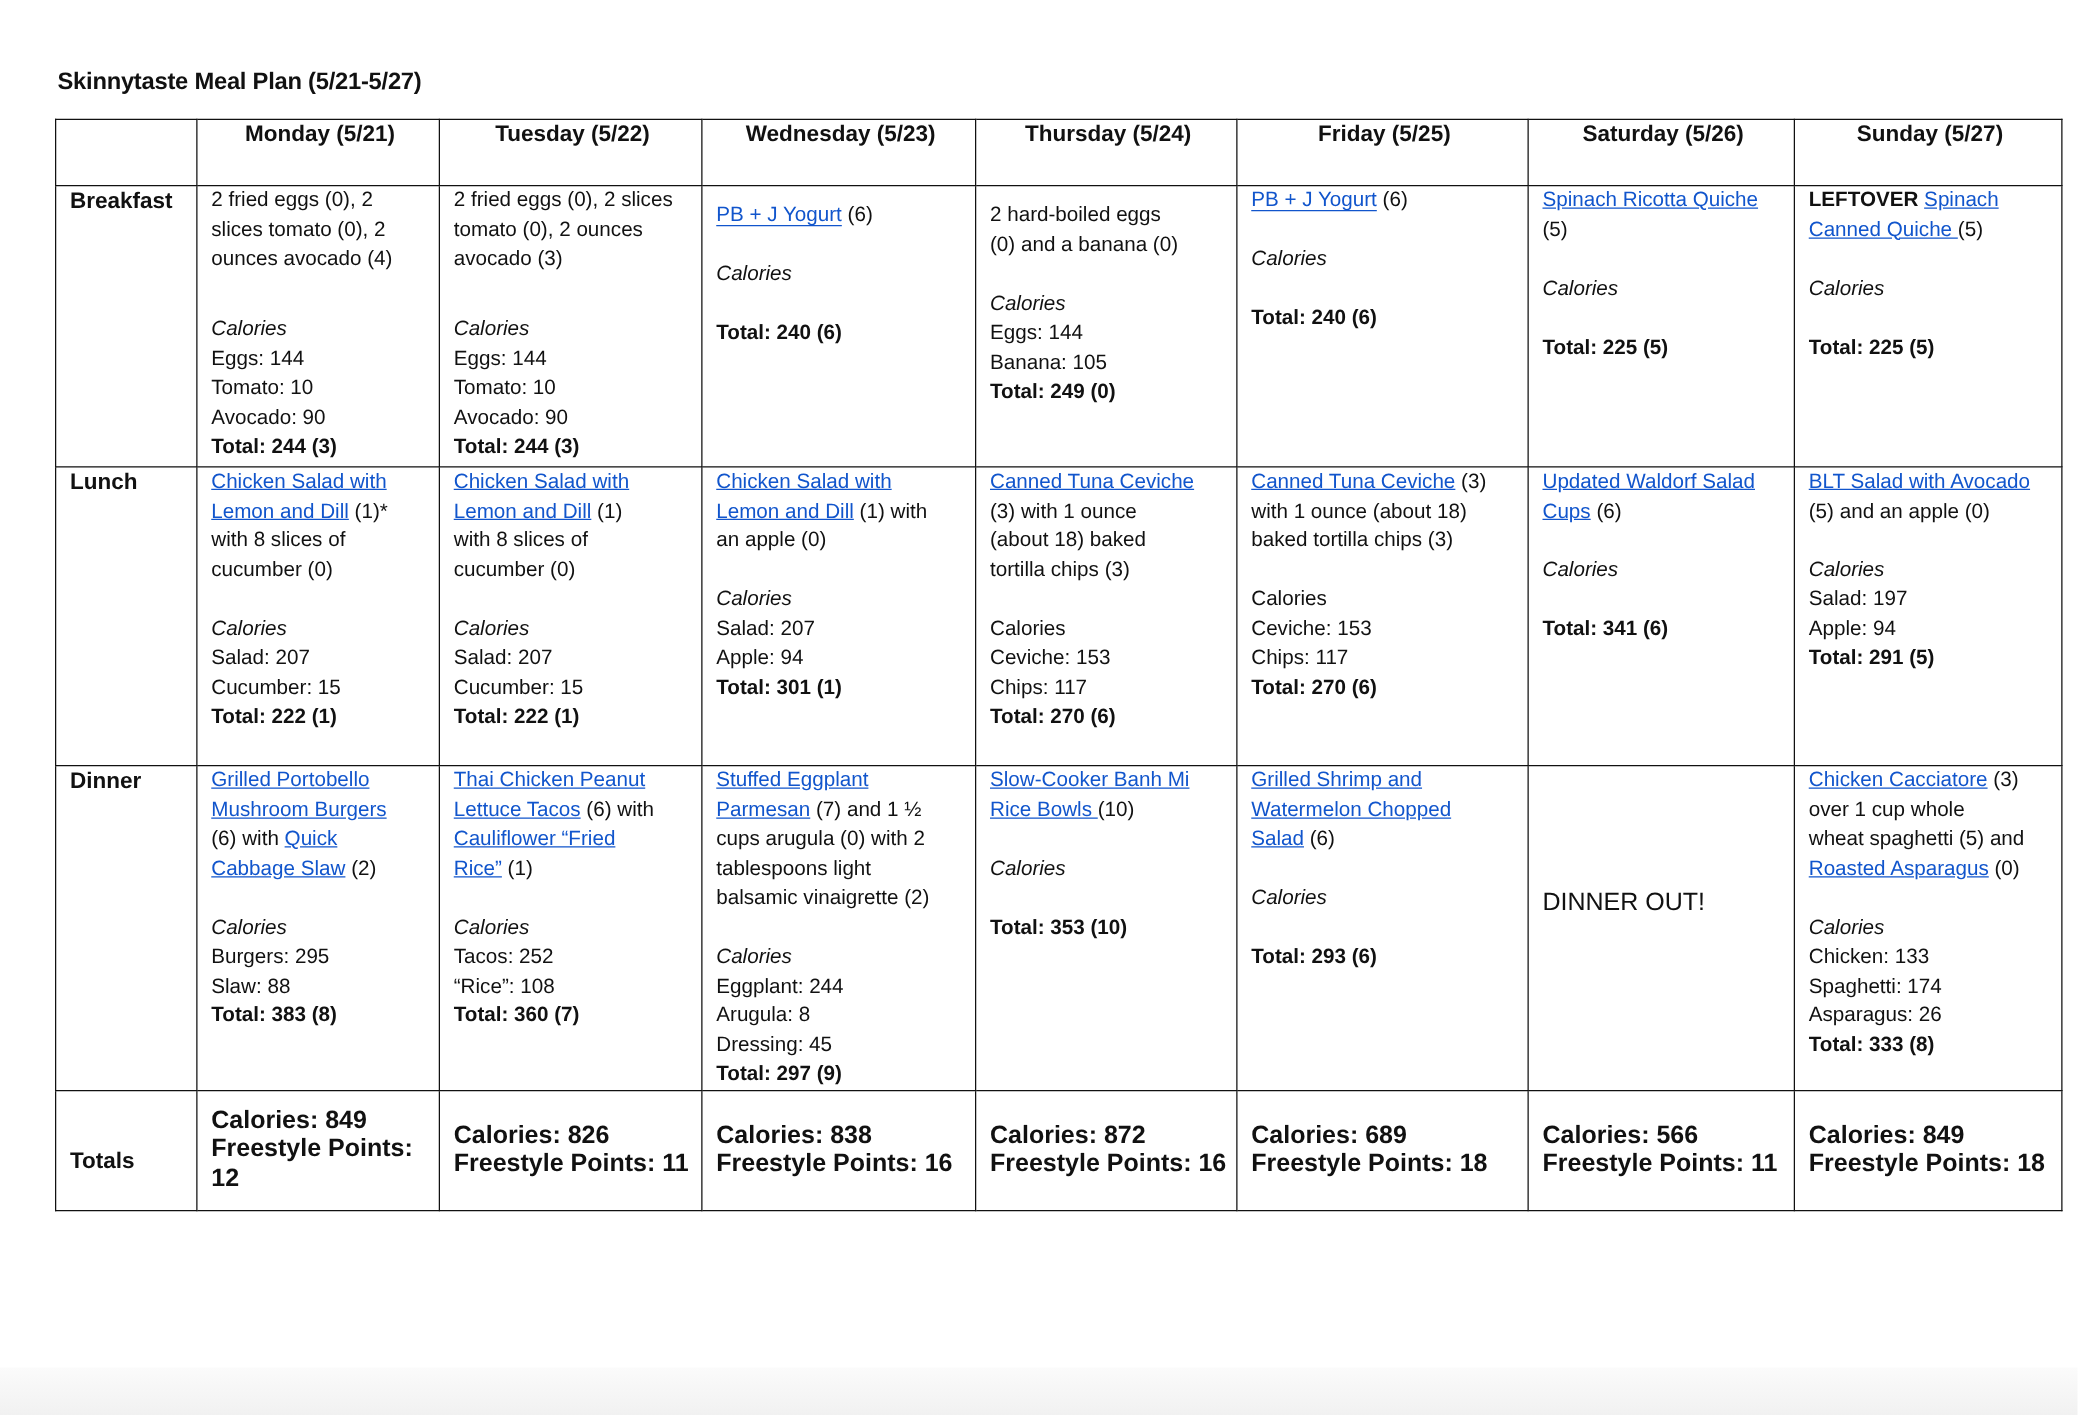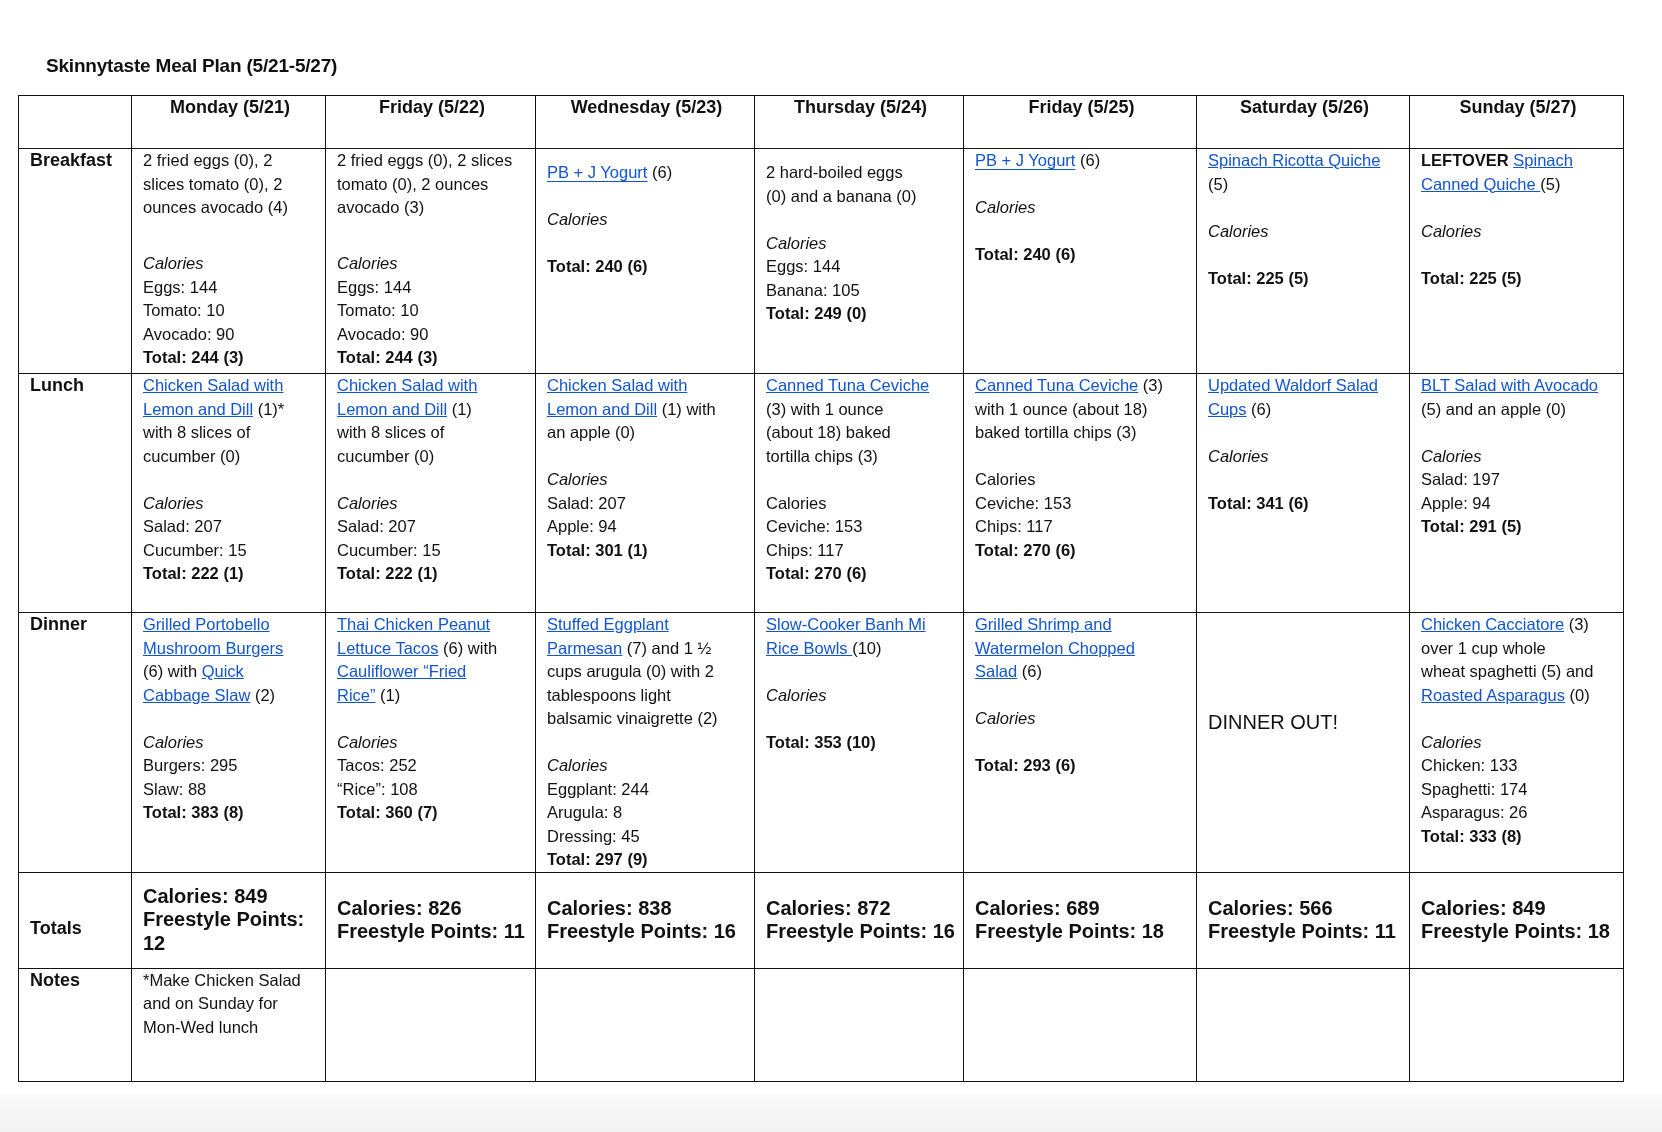--- a/index.html
+++ b/index.html
@@ -11,21 +11,21 @@
   }
   .page-title {
     position: absolute; left: 46px; top: 40px;
     font-size: 19px; font-weight: bold; letter-spacing: -0.2px; margin-top: 15px;
   }
   .footer-band {
     position: absolute; left: 0; top: 1094px; width: 1662px; height: 38px;
     background: linear-gradient(#fbfbfb, #f1f1f1);
   }
   table.plan {
-    position: absolute; left: 18px; top: 95px;
+    position: absolute; left: 44px; top: 95px;
     border-collapse: collapse; table-layout: fixed;
     width: 1605px;
     font-size: 16.5px; line-height: 23.5px; padding-left: 24px;
   }
   table.plan td, table.plan th {
     border: 1.5px solid #111;
     vertical-align: top;
     padding: 0 8px 0 11px;
     overflow: hidden;
   }
@@ -68,21 +68,21 @@
     <col style="width:209px">
       <col style="width:233px">
       <col style="width:213px">
       <col style="width:214px">
   </colgroup>
 
   <tbody>
       <tr class="r-header">
     <th></th>
     <th class="day-h">Monday (5/21)</th>
-    <th class="day-h">Friday (5/22)</th>
+    <th class="day-h">Tuesday (5/22)</th>
     <th class="day-h">Wednesday (5/23)</th>
     <th class="day-h">Thursday (5/24)</th>
     <th class="day-h">Friday (5/25)</th>
     <th class="day-h">Saturday (5/26)</th>
     <th class="day-h">Sunday (5/27)</th>
   </tr>
 
   <tr class="r-breakfast">
     <td class="row-label">Breakfast</td>
 
@@ -341,30 +341,16 @@
     <td class="cell totals-cell">
       <span class="ln">Calories: 566</span>
       <span class="ln">Freestyle Points: 11</span>
     </td>
     <td class="cell totals-cell">
       <span class="ln">Calories: 849</span>
       <span class="ln">Freestyle Points: 18</span>
     </td>
   </tr>
 
-  <tr class="r-notes">
-    <td class="row-label">Notes</td>
-    <td class="cell">
-      <span class="ln">*Make Chicken Salad</span>
-      <span class="ln">and on Sunday for</span>
-      <span class="ln">Mon-Wed lunch</span>
-    </td>
-    <td class="cell"></td>
-    <td class="cell"></td>
-    <td class="cell"></td>
-    <td class="cell"></td>
-    <td class="cell"></td>
-    <td class="cell"></td>
-  </tr>
 </tbody>
   </table>
 
 <div class="footer-band"></div>
 
 </body></html>

